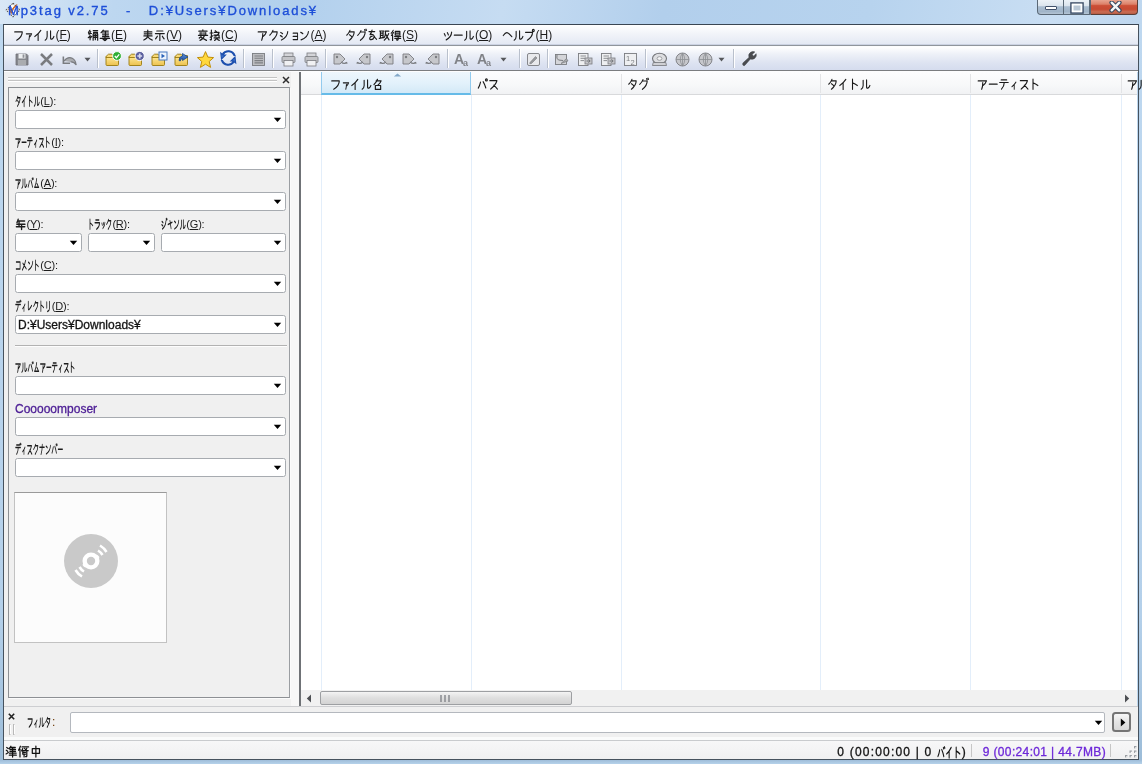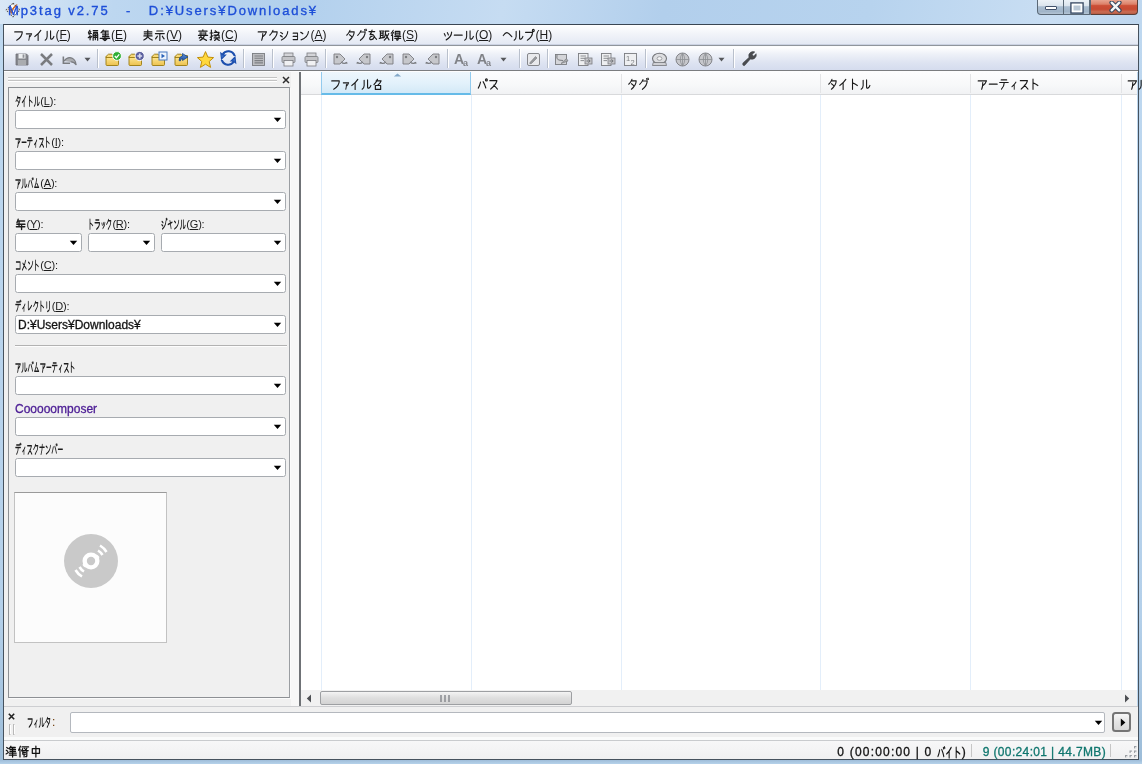--- a/index.html
+++ b/index.html
@@ -893,21 +893,21 @@
       <g transform="translate(0.00,0) scale(0.510,1)">
         <use href="#j10"></use>
       </g>
       <g transform="translate(6.20,0) scale(0.510,1)">
         <use href="#j3"></use>
       </g>
       <g transform="translate(12.40,0) scale(0.510,1)">
         <use href="#j4"></use>
       </g>
     </svg>)</div>
-<div style="position:absolute;right:36px;top:744.5px;font-size:12px;color:#0f766e;white-space:pre;letter-spacing:0.35px;-webkit-text-stroke:0.3px">9 (00:24:01 | 44.7MB)</div>
+<div style="position:absolute;right:36px;top:744.5px;font-size:12px;color:#6d28d9;white-space:pre;letter-spacing:0.35px;-webkit-text-stroke:0.3px">9 (00:24:01 | 44.7MB)</div>
 <svg class="abs" style="left:1125px;top:746px" width="12" height="12" viewBox="0 0 12 12">
     <rect x="9.0" y="9.0" width="2.4" height="2.4" fill="#9a9ea3"></rect>
     <rect x="10.2" y="10.2" width="1.4" height="1.4" fill="#fdfdfd"></rect>
     <rect x="9.0" y="4.5" width="2.4" height="2.4" fill="#9a9ea3"></rect>
     <rect x="10.2" y="5.7" width="1.4" height="1.4" fill="#fdfdfd"></rect>
     <rect x="9.0" y="0.0" width="2.4" height="2.4" fill="#9a9ea3"></rect>
     <rect x="10.2" y="1.2" width="1.4" height="1.4" fill="#fdfdfd"></rect>
     <rect x="4.5" y="9.0" width="2.4" height="2.4" fill="#9a9ea3"></rect>
     <rect x="5.7" y="10.2" width="1.4" height="1.4" fill="#fdfdfd"></rect>
     <rect x="4.5" y="4.5" width="2.4" height="2.4" fill="#9a9ea3"></rect>

